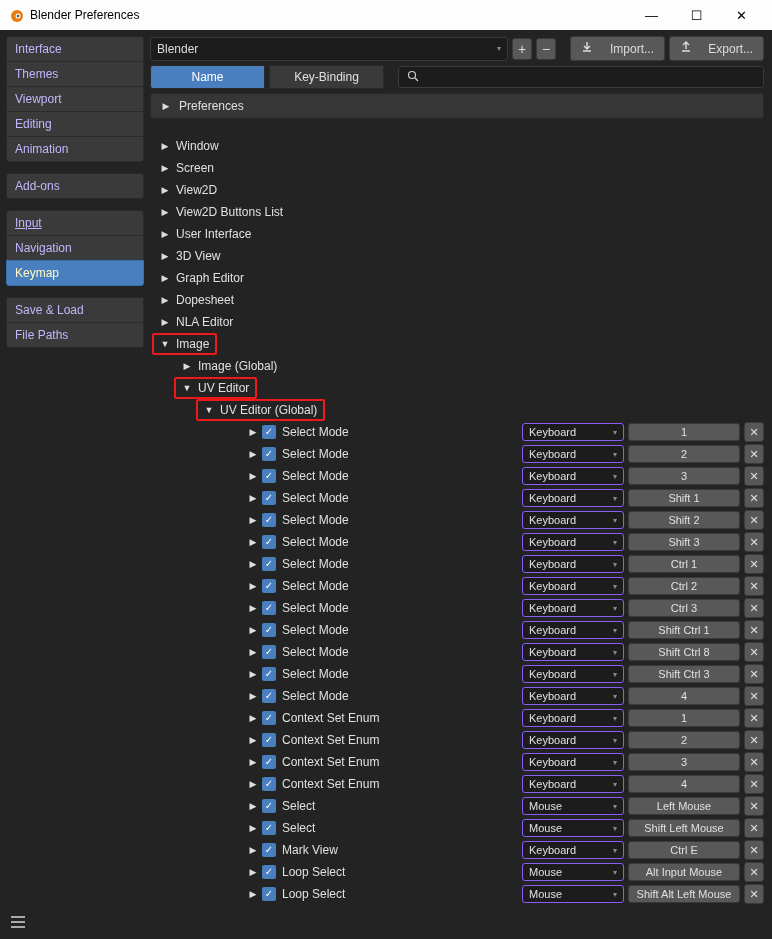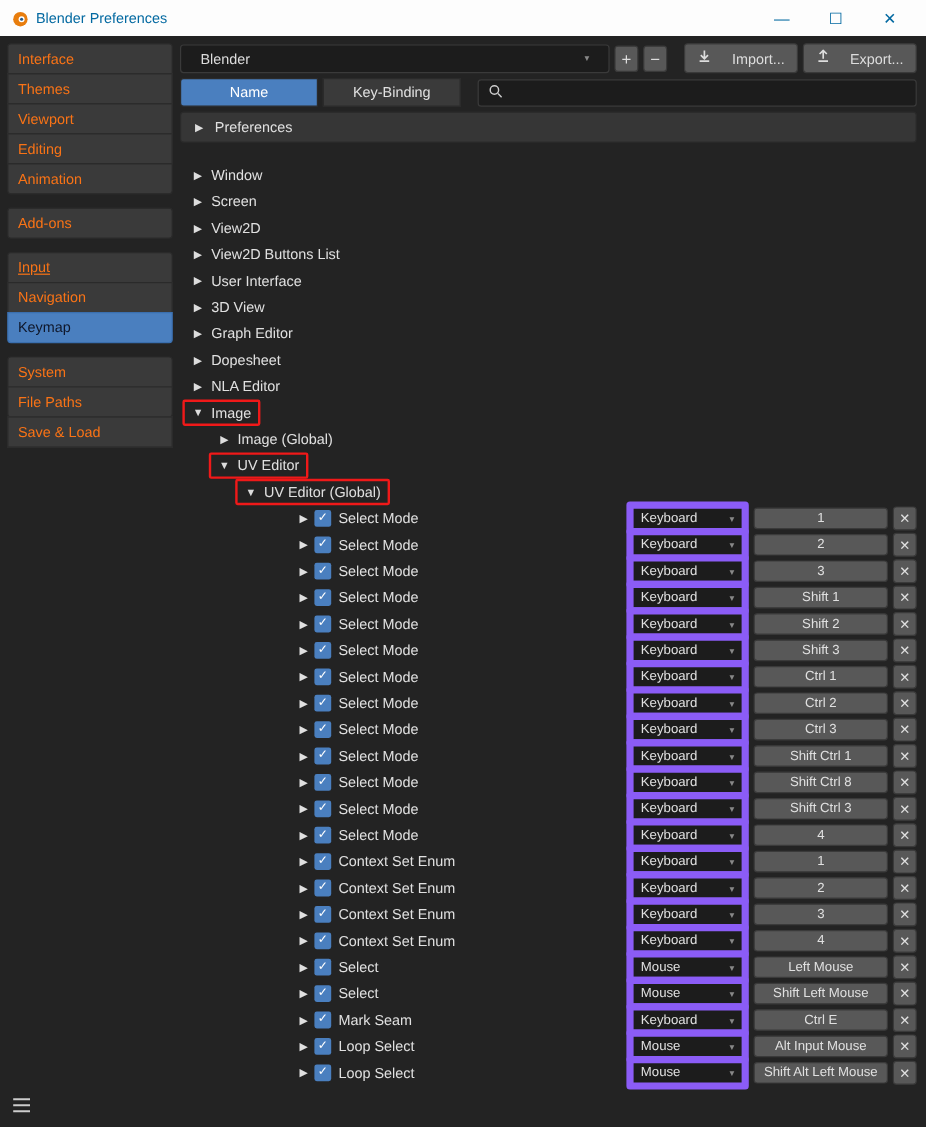--- a/index.html
+++ b/index.html
@@ -12,21 +12,21 @@
   background: #232323;
   color: #e0e0e0;
   font-size: 12px;
   width: 772px;
   height: 939px;
   overflow: hidden;
 }
 .titlebar {
   height: 30px;
   background: #fdfdfd;
-  color: #0369a1;
+  color: #000000;
   display: flex;
   align-items: center;
   padding: 0 8px;
   font-size: 12px;
 }
 .titlebar-icon {
   width: 16px;
   height: 16px;
   margin-right: 6px;
 }
@@ -52,47 +52,47 @@
   flex-direction: column;
   gap: 3px;
 }
 .sb-group { display: flex; flex-direction: column; gap: 0px; margin-bottom: 8px;}
 .sb-item {
   background: #3a3a3a;
   border: 1px solid #2a2a2a;
   padding: 5px 8px;
   cursor: pointer;
   font-size: 12px;
-  color: #f97316;
+  color: #c4b5fd;
   border-radius: 3px;
 }
 .sb-item + .sb-item { margin-top: -1px; border-radius: 0 0 3px 3px;}
 .sb-item:first-child { border-radius: 3px 3px 0 0;}
 .sb-item.active {
   background: #4a7fbf;
-  color: #0f172a;
+  color: #fef9c3;
   border-color: #3a6faf;
 }
 .content {
   flex: 1;
   padding: 6px 8px 6px 0;
   overflow: hidden;
 }
 .row {
   display: flex;
   gap: 4px;
   margin-bottom: 4px;
   align-items: center;
 }
 .preset-select {
   flex: 1;
   background: #1c1c1c;
   border: 1px solid #3a3a3a;
   color: #ddd;
-  padding: 4px 16px;
+  padding: 4px 6px;
   border-radius: 3px;
   font-size: 12px;
   display: flex;
   justify-content: space-between;
   align-items: center;
 }
 .sq-btn {
   width: 20px;
   height: 22px;
   background: #585858;
@@ -202,21 +202,21 @@
   font-size: 10px;
   line-height: 1;
 }
 .km-name {
   flex: 1;
   padding-left: 2px;
 }
 .km-type {
   width: 102px;
   background: #1c1c1c;
-  border: 6px solid #8b5cf6;
+  border: 1px solid #8b5cf6;
   border-radius: 3px;
   padding: 2px 6px;
   font-size: 11px;
   display: flex;
   justify-content: space-between;
   align-items: center;
 }
 .km-key {
   width: 112px;
   background: #585858;
@@ -277,23 +277,22 @@
       </div>
       <div class="sb-group">
         <div class="sb-item" style="border-radius: 3px;">Add-ons</div>
       </div>
       <div class="sb-group">
         <div class="sb-item" style="border-radius: 3px 3px 0px 0px; text-decoration: underline;">Input</div>
         <div class="sb-item" style="border-radius: 0px;">Navigation</div>
         <div class="sb-item active" style="border-radius: 0px 0px 3px 3px;">Keymap</div>
       </div>
       <div class="sb-group">
-        <div class="sb-item" style="border-radius: 3px 3px 0px 0px;">System</div>
+        <div class="sb-item" style="border-radius: 0px;">Save &amp; Load</div>
         <div class="sb-item" style="border-radius: 0px 0px 3px 3px;">File Paths</div>
-        <div class="sb-item" style="border-radius: 0px;">Save &amp; Load</div>
       </div>
     </div>
 
   <div class="content">
     <div class="row">
       <div class="preset-select">
         <span>Blender</span>
           <span class="chev">▾</span>
       </div>
       <div class="sq-btn">+</div>
@@ -621,21 +620,21 @@
             <span>Mouse</span>
             <span class="chev">▾</span>
           </div>
           <div class="km-key">Shift Left Mouse</div>
           <div class="km-del">✕</div>
         </div>
         <div class="km-row">
           <div class="km-indent"></div>
           <span class="km-disc">▶</span>
           <div class="km-check">✓</div>
-          <div class="km-name">Mark Seam</div>
+          <div class="km-name">Mark View</div>
           <div class="km-type">
             <span>Keyboard</span>
             <span class="chev">▾</span>
           </div>
           <div class="km-key">Ctrl E</div>
           <div class="km-del">✕</div>
         </div>
         <div class="km-row">
           <div class="km-indent"></div>
           <span class="km-disc">▶</span>

